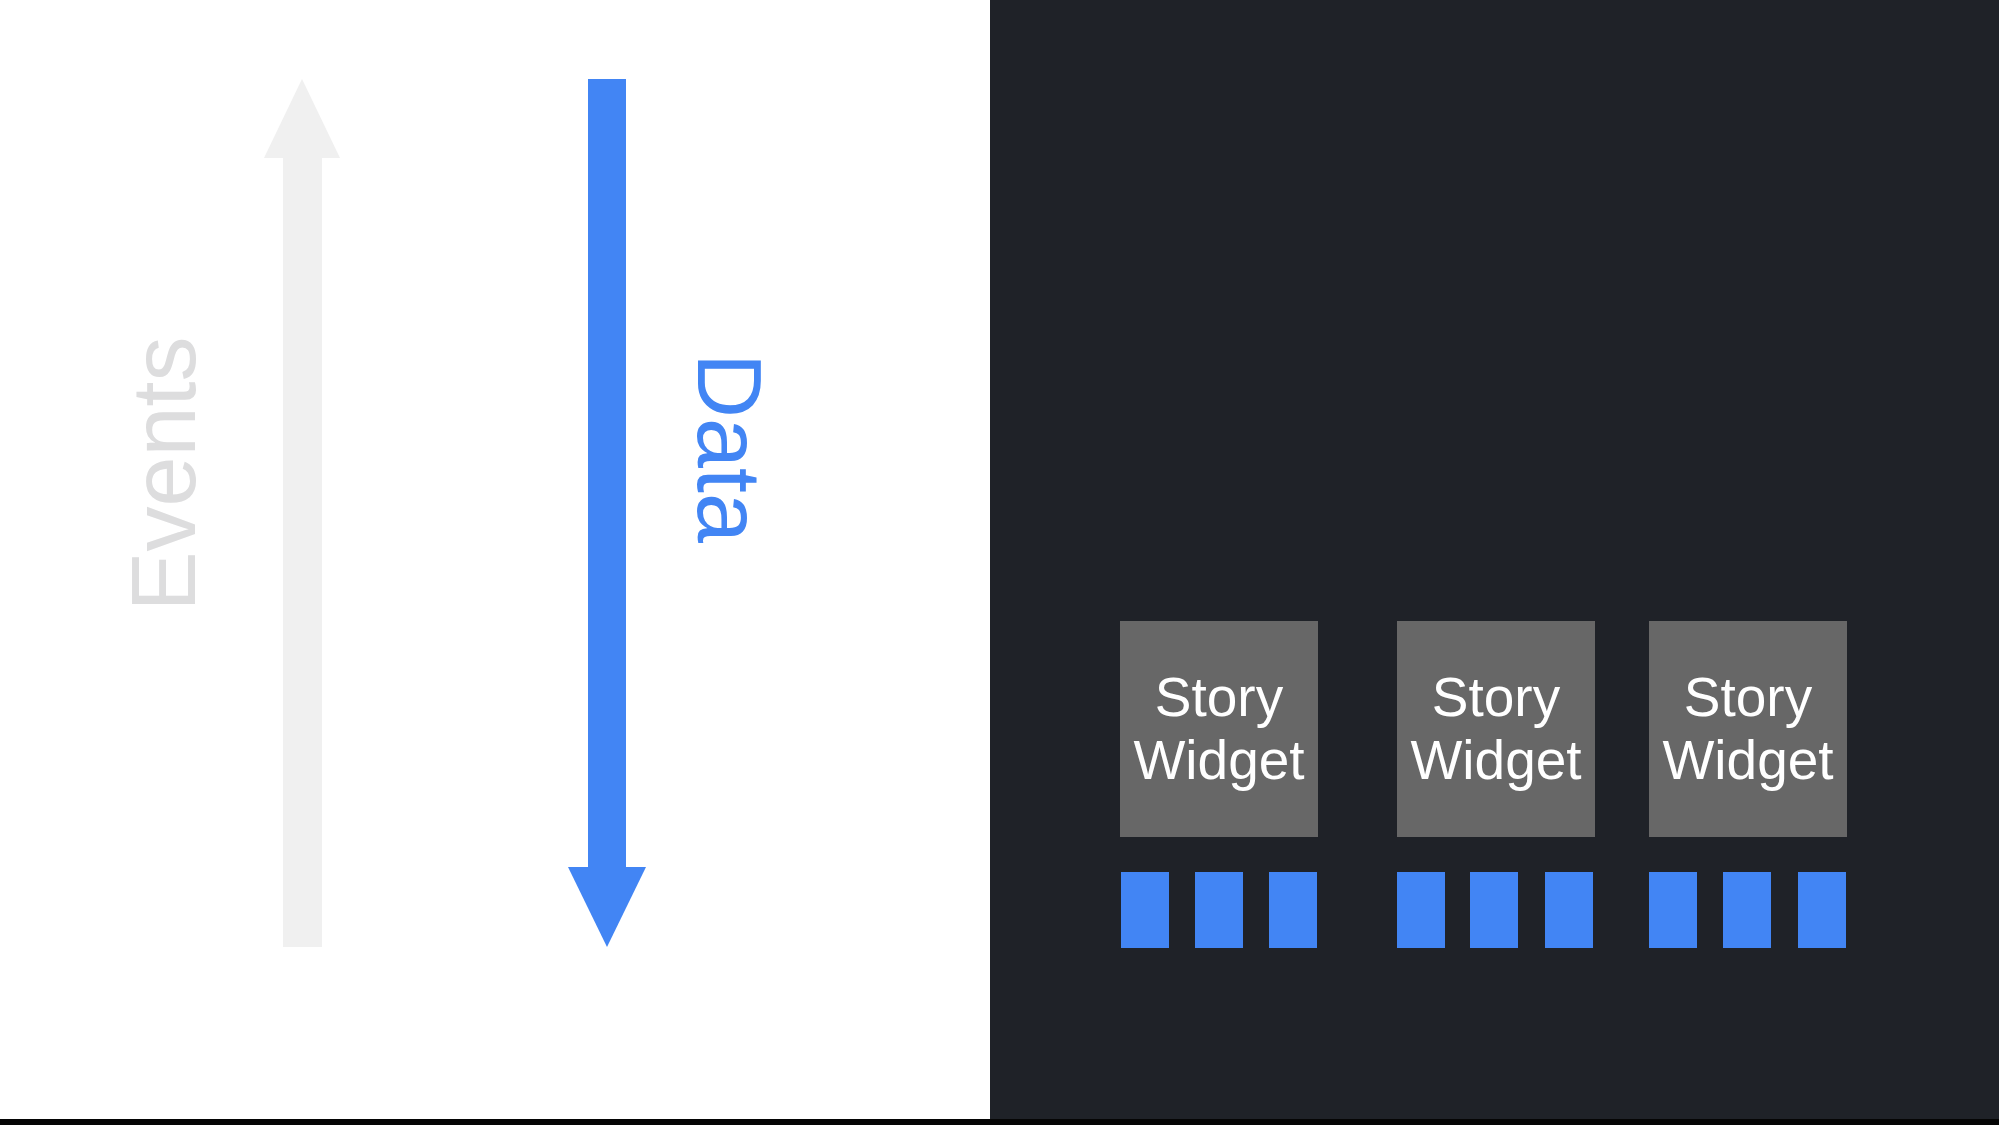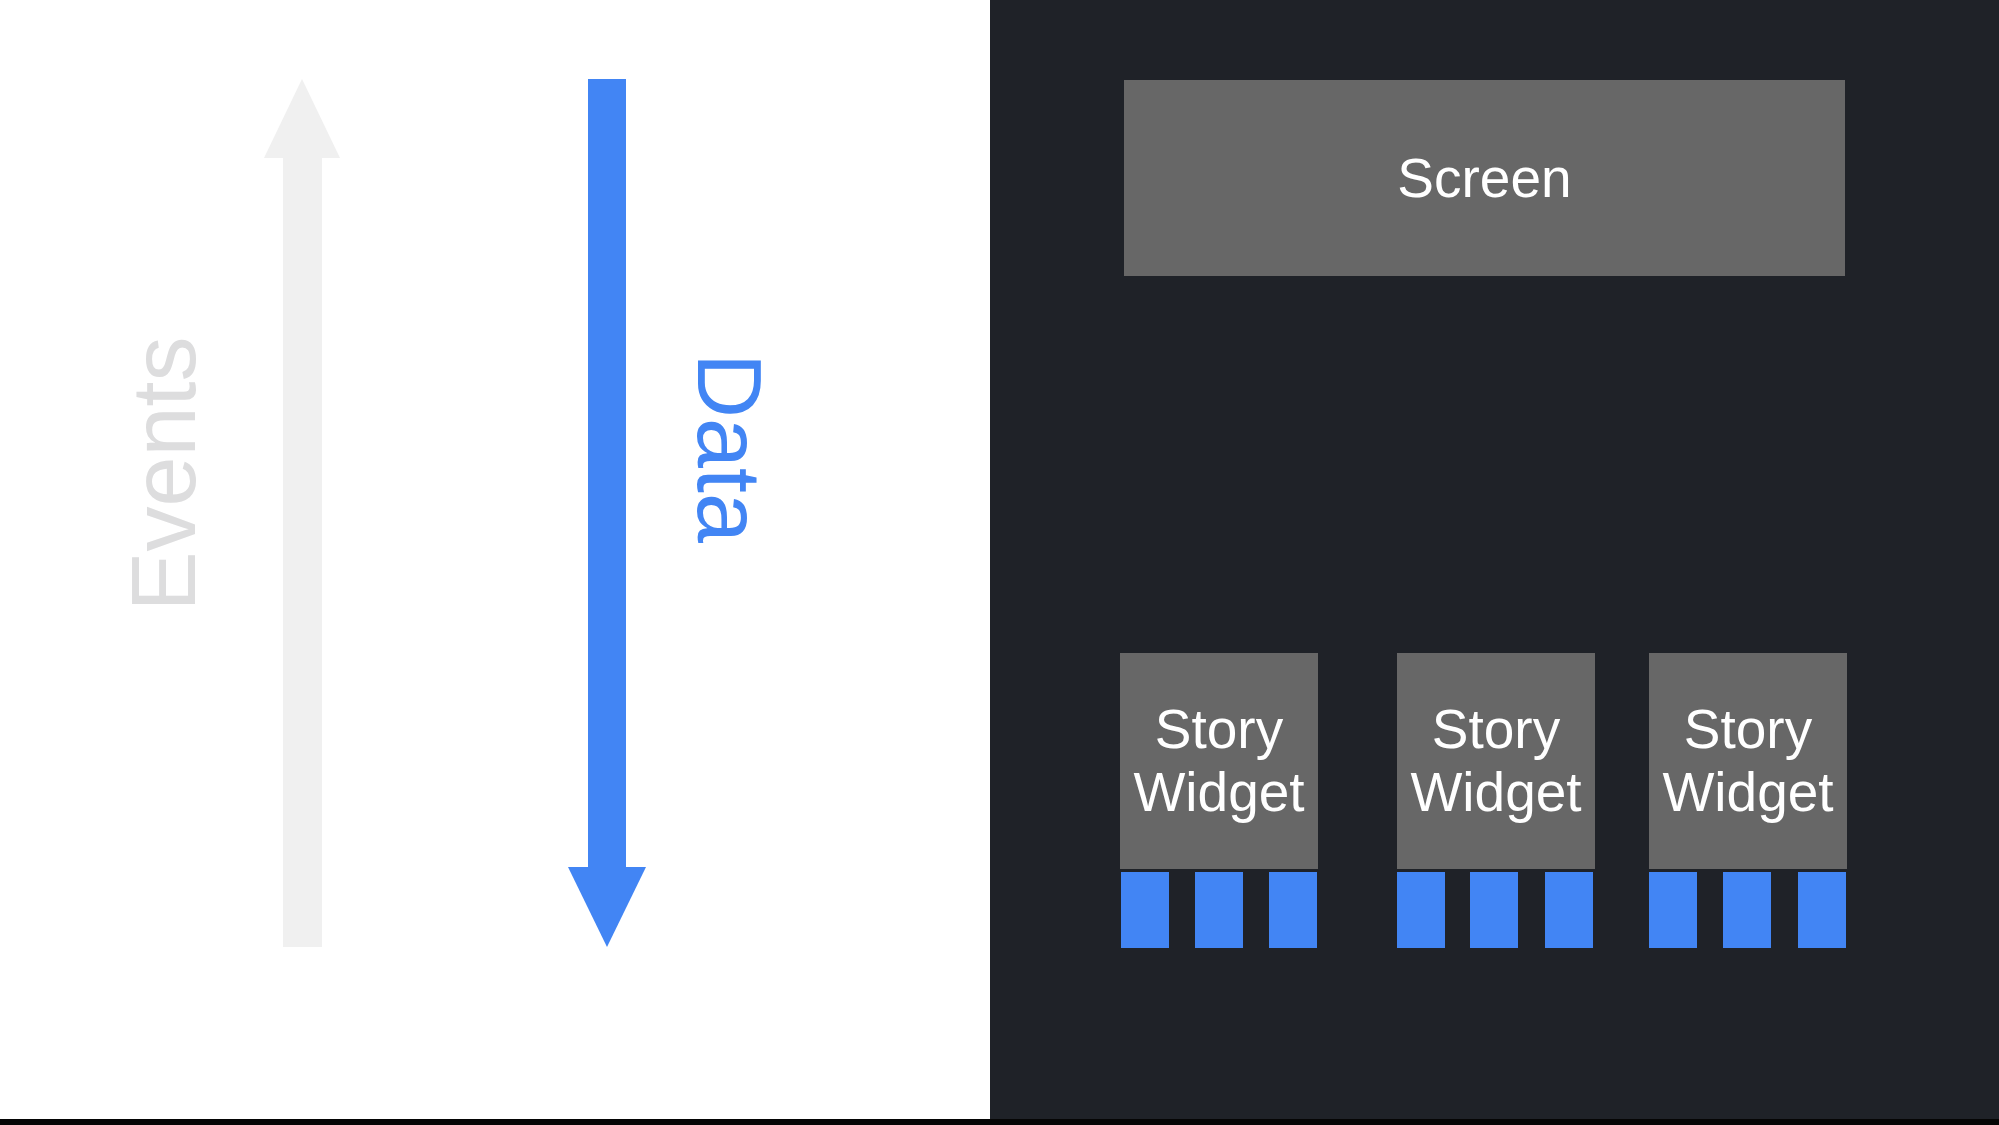--- a/index.html
+++ b/index.html
@@ -73,21 +73,21 @@
     color:var(--box-text-white);
     display:flex;align-items:center;justify-content:center;
     text-align:center;
   }
   .box.wide{left:134px;width:721px;font-size:55px;}
   .box.screen{top:80px;height:196px;}
   .box.newsfeed{top:343px;height:214px;}
   .box.story{
     top:621px;height:216px;
     flex-direction:column;
-    font-size:55px;line-height:63px;margin-top:32px;
+    font-size:55px;line-height:63px;
   }
   .box.story-1{left:130px;width:198px;}
   .box.story-2{left:407px;width:198px;}
   .box.story-3{left:659px;width:198px;}
   .data-square{
     position:absolute;
     top:872px;width:48px;height:76px;
     background:var(--accent-blue);
   }
   .sq-1{left:131px;} .sq-2{left:205px;} .sq-3{left:279px;}
@@ -112,23 +112,20 @@
   <div class="legend-label events">Events</div>
 
   <div>
     <div class="arrow-part data-arrow-shaft"></div>
     <div class="arrow-part data-arrow-head"></div>
   </div>
   <div class="legend-label data">Data</div>
 
   <div class="panel">
 
-    <div class="box wide screen">
-      <span>Screen</span>
-    </div>
 
 
     <div class="box story story-1">
       <span class="story-line">Story</span>
       <span class="story-line">Widget</span>
     </div>
 
     <div class="box story story-2">
       <span class="story-line">Story</span>
       <span class="story-line">Widget</span>

